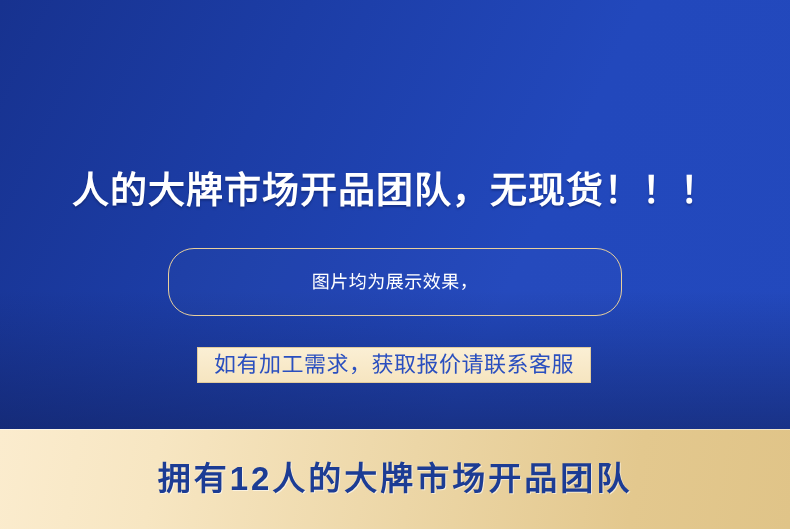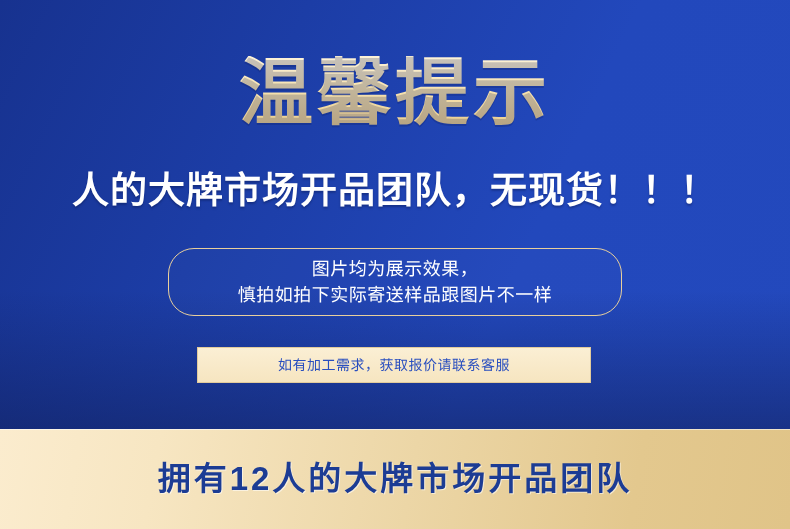--- a/index.html
+++ b/index.html
@@ -98,21 +98,21 @@
     width: 394px;
     height: 36px;
     box-sizing: border-box;
     background: linear-gradient(to bottom, #fbefd4 0%, #f6e5c0 100%);
     border: 1px solid #e2cb9c;
     display: flex;
     align-items: center;
     justify-content: center;
   }
   .cta-text {
-    font-size: 14px;
+    font-size: 22px;
     line-height: 1;
     color: #2a4fbf;
     letter-spacing: 0.5px;
     white-space: nowrap;
   }
 
   
   .bottom-banner {
     position: absolute;
     left: 0;
@@ -134,31 +134,27 @@
     color: #1c3c94;
     white-space: nowrap;
     text-shadow: 1px 1px 0 rgba(255,255,255,0.55);
   }
 </style>
 </head>
 <body>
 
 <div class="poster">
 
-  <div class="headline-wrap">
-    <span class="headline">温馨提示</span>
-  </div>
 
   <div class="subheadline-wrap">
     <span class="subheadline">人的大牌市场开品团队，无现货！！！</span>
   </div>
 
   <div class="note-box">
     <div class="note-line">图片均为展示效果，</div>
-    <div class="note-line">慎拍如拍下实际寄送样品跟图片不一样</div>
   </div>
 
   <div class="cta-box">
     <span class="cta-text">如有加工需求，获取报价请联系客服</span>
   </div>
 
   <div class="bottom-banner">
     <div class="banner-line">拥有12人的大牌市场开品团队</div>
   </div>
 

